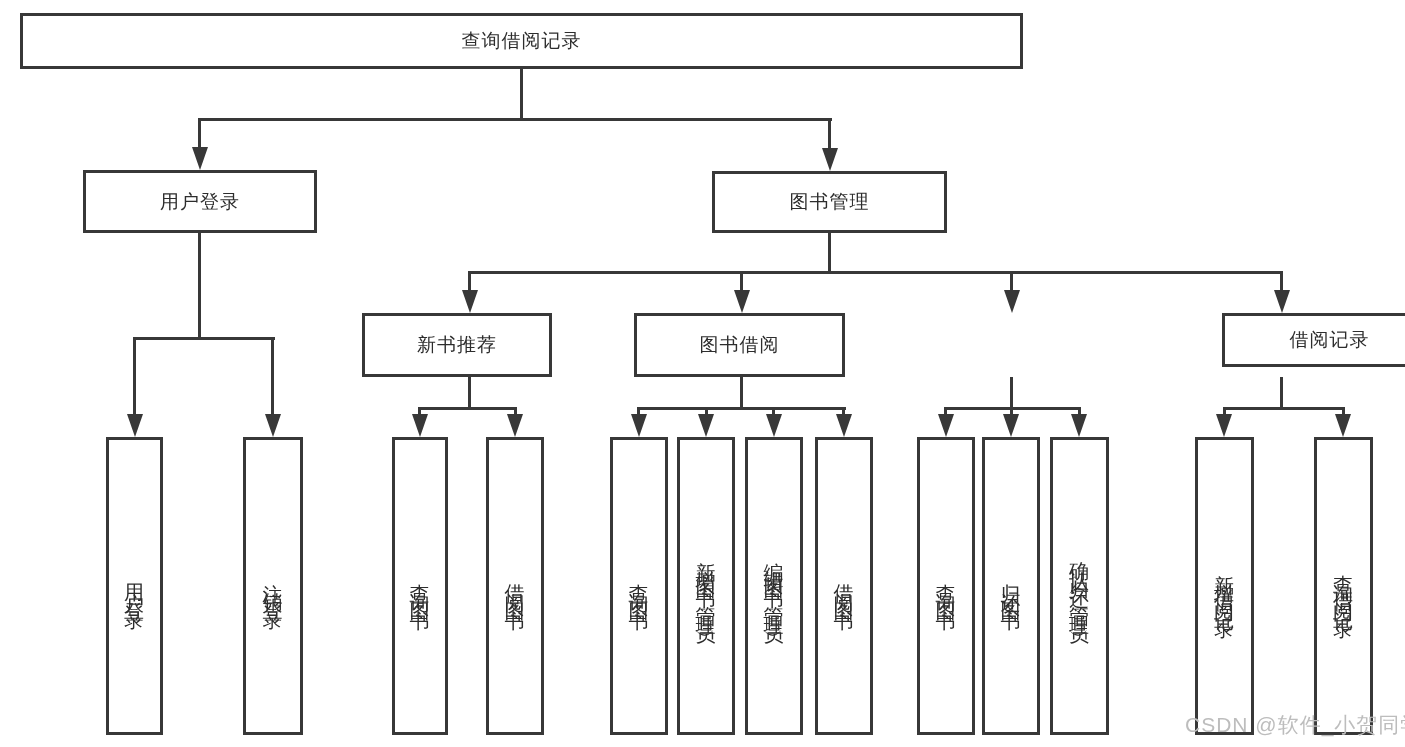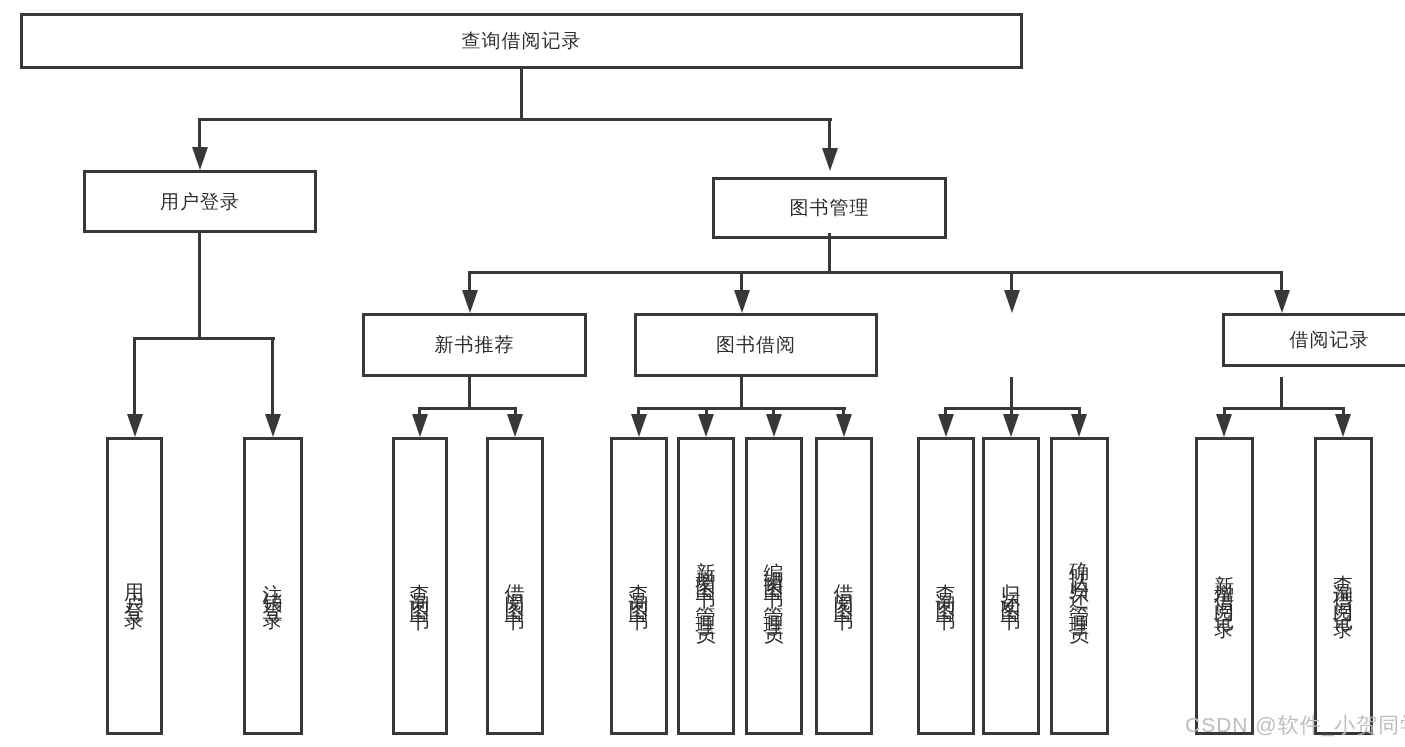--- a/index.html
+++ b/index.html
@@ -56,29 +56,29 @@
 <div class="canvas">
 
   <div class="box hbox" style="left:20px;top:13px;width:1003px;height:56px;">
     <span>查询借阅记录</span>
   </div>
 
   <div class="box hbox" style="left:83px;top:170px;width:234px;height:63px;">
     <span>用户登录</span>
   </div>
 
-  <div class="box hbox" style="left:712px;top:177px;width:235px;height:62px;">
+  <div class="box hbox" style="left:712px;top:171px;width:235px;height:62px;">
     <span>图书管理</span>
   </div>
 
-  <div class="box hbox" style="left:362px;top:313px;width:225px;height:64px;">
+  <div class="box hbox" style="left:362px;top:313px;width:190px;height:64px;">
     <span>新书推荐</span>
   </div>
 
-  <div class="box hbox" style="left:634px;top:313px;width:244px;height:64px;">
+  <div class="box hbox" style="left:634px;top:313px;width:211px;height:64px;">
     <span>图书借阅</span>
   </div>
 
 
   <div class="box hbox" style="left:1174px;top:313px;width:215px;height:54px;margin-left:48px;">
     <span>借阅记录</span>
   </div>
 
   <div class="box vbox" style="left:106px;top:437px;width:57px;height:298px;">
     <span class="vtext">用户登录</span>

